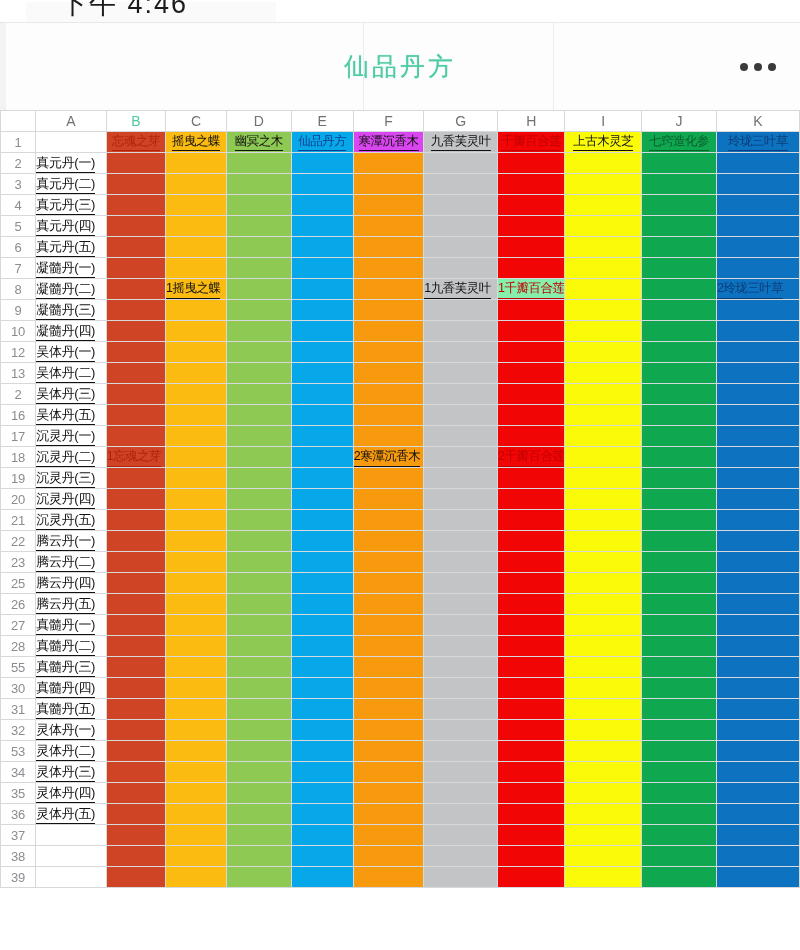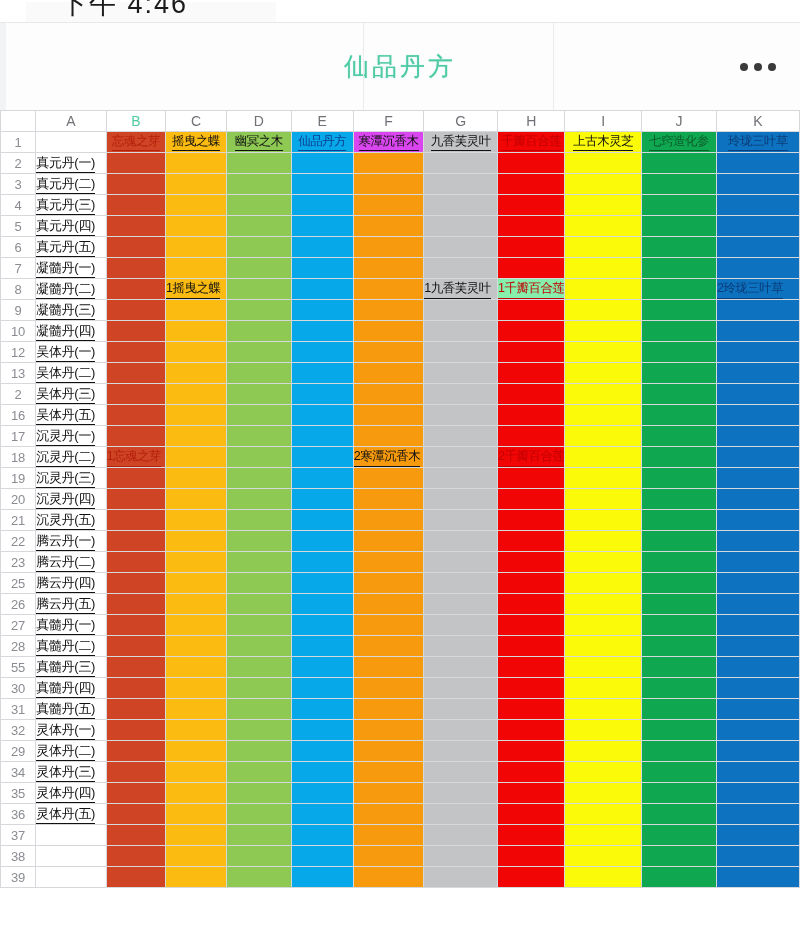--- a/index.html
+++ b/index.html
@@ -623,21 +623,21 @@
           <td class="data" style="background: rgb(141, 201, 83);"></td>
           <td class="data" style="background: rgb(7, 168, 234);"></td>
           <td class="data" style="background: rgb(247, 154, 13);"></td>
           <td class="data" style="background: rgb(195, 196, 198);"></td>
           <td class="data" style="background: rgb(242, 5, 5);"></td>
           <td class="data" style="background: rgb(251, 251, 9);"></td>
           <td class="data" style="background: rgb(15, 167, 80);"></td>
           <td class="data" style="background: rgb(13, 114, 191);"></td>
         </tr>
         <tr>
-          <td class="rownum">29</td>
+          <td class="rownum">53</td>
           <td class="acell"><span class="celltext ul">灵体丹(二)</span></td>
           <td class="data" style="background: rgb(207, 68, 36);"></td>
           <td class="data" style="background: rgb(251, 187, 17);"></td>
           <td class="data" style="background: rgb(141, 201, 83);"></td>
           <td class="data" style="background: rgb(7, 168, 234);"></td>
           <td class="data" style="background: rgb(247, 154, 13);"></td>
           <td class="data" style="background: rgb(195, 196, 198);"></td>
           <td class="data" style="background: rgb(242, 5, 5);"></td>
           <td class="data" style="background: rgb(251, 251, 9);"></td>
           <td class="data" style="background: rgb(15, 167, 80);"></td>

